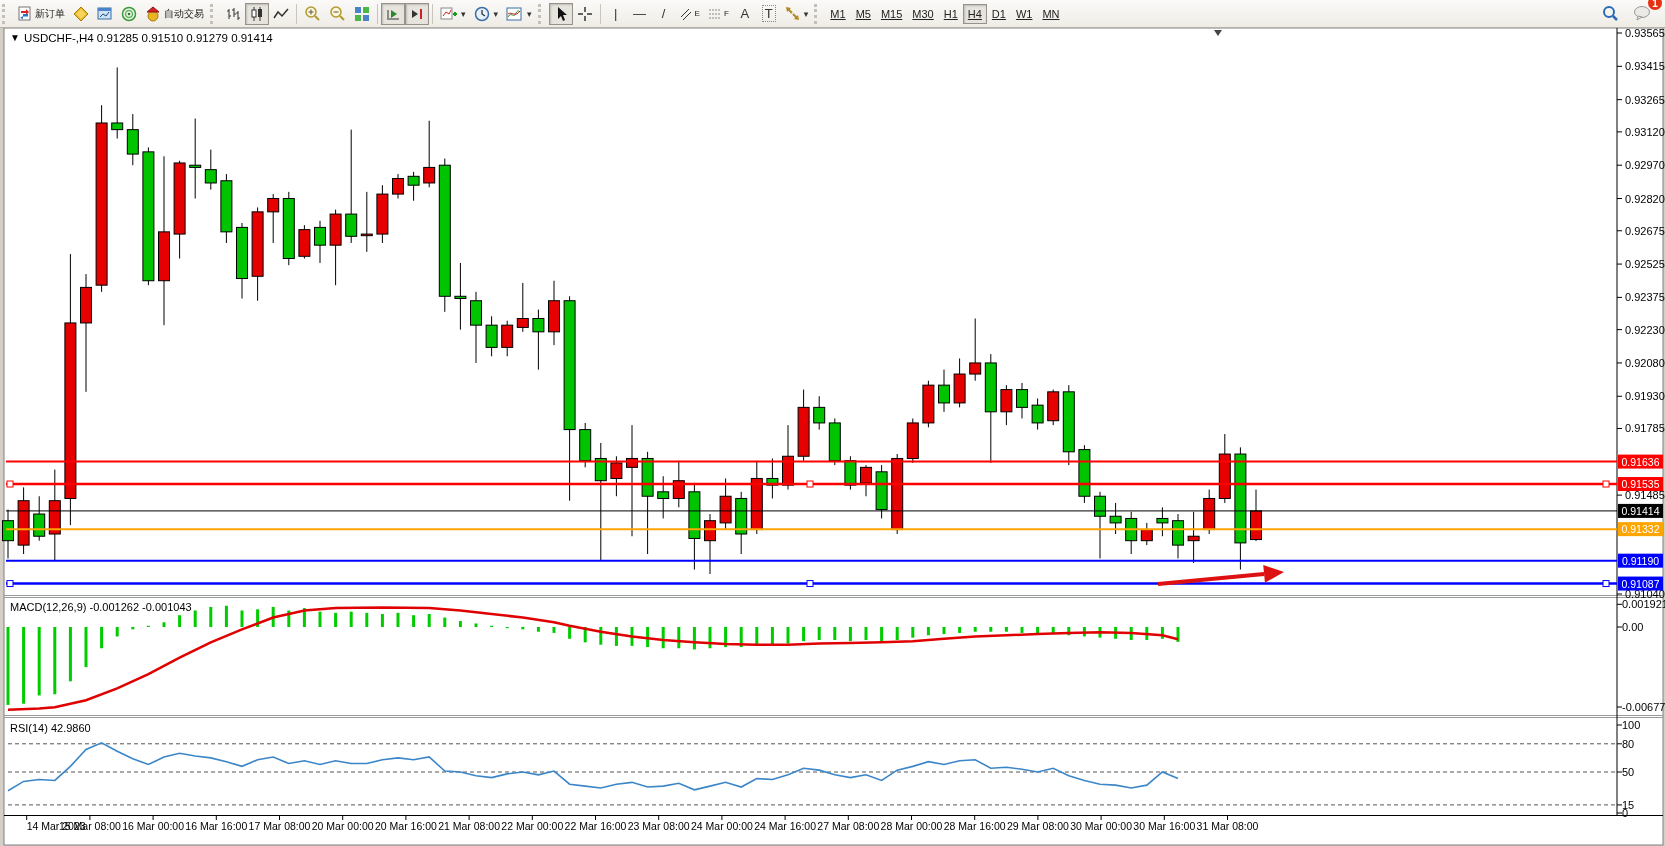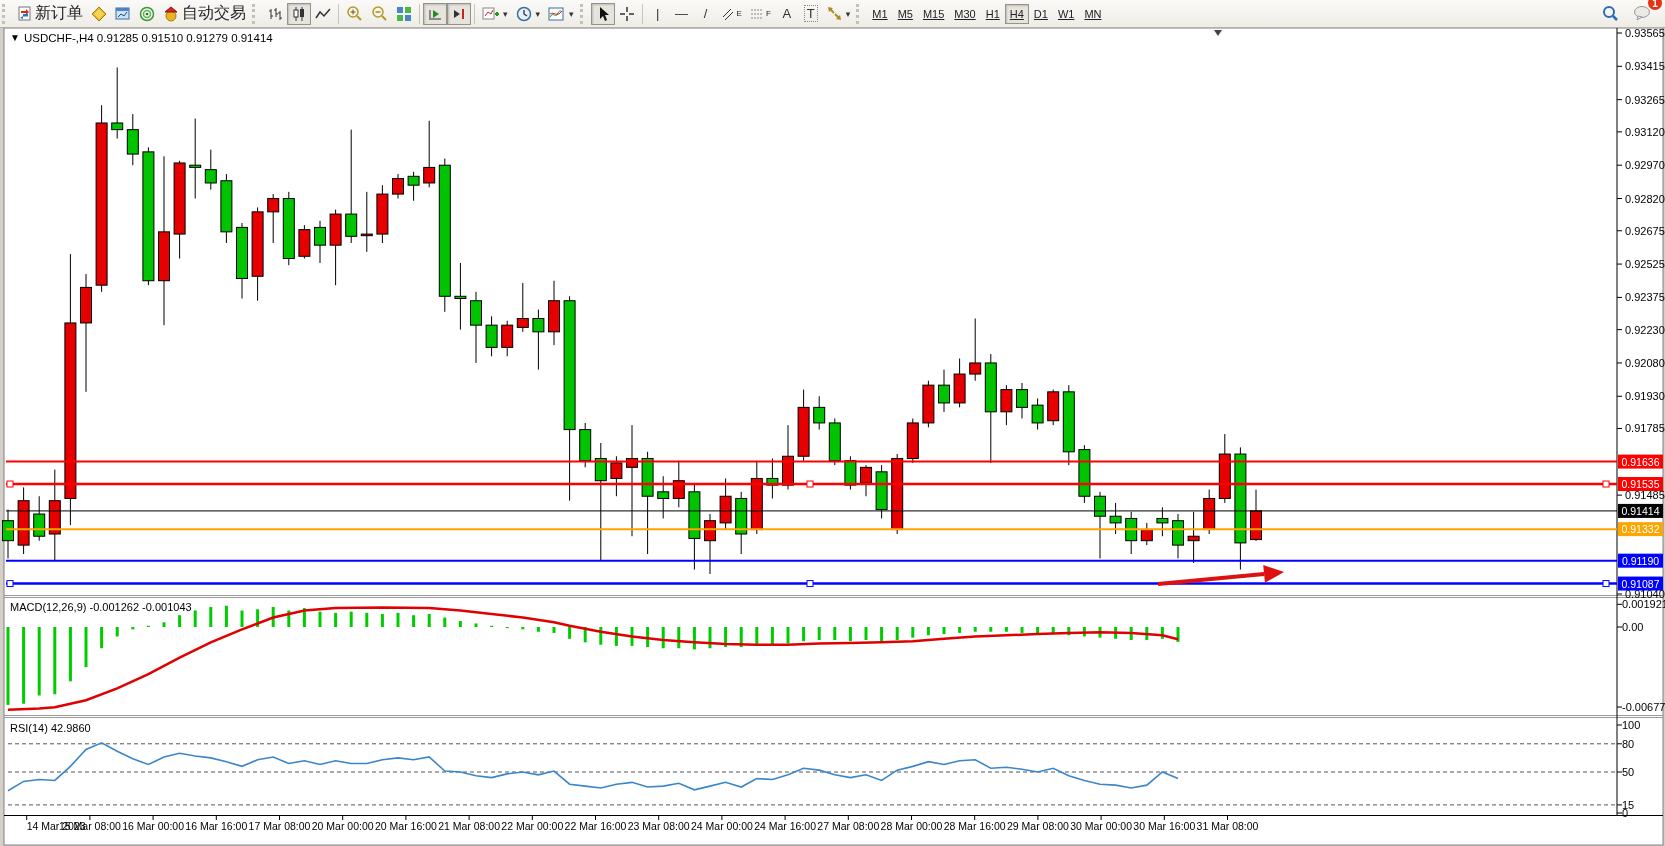--- a/index.html
+++ b/index.html
@@ -4,21 +4,21 @@
 <style>
   html,body{margin:0;padding:0;width:1665px;height:846px;overflow:hidden;
     background:#d4d0c8;font-family:"Liberation Sans",sans-serif;}
   .tb{height:27px;background:linear-gradient(#fbfaf8,#efece6);border-bottom:1px solid #b5b1a8;
     display:flex;align-items:center;white-space:nowrap;}
   .grip{width:5px;height:20px;border-left:3px dotted #c4c0b8;margin:0 3px 0 2px;}
   .tbtn{height:22px;min-width:24px;border:1px solid transparent;background:transparent;
     display:inline-flex;align-items:center;justify-content:center;gap:3px;
     font:12px "Liberation Sans",sans-serif;color:#222;padding:0 3px;cursor:default;}
   .tbtn.pressed{border:1px solid #96938c;background:#e7e4de;box-shadow:inset 1px 1px 2px rgba(0,0,0,.18);}
-  .tbtn .cjk{font-size:16px;}
+  .tbtn .cjk{font-size:10px;}
   .caret{font-size:9px;color:#333;margin-left:1px;}
   .tf{font:11px "Liberation Sans",sans-serif;padding:0 4px;height:20px;text-decoration:underline;}
   .tf.pressed{border:1px solid #96938c;background:#e7e4de;}
   .sep{width:1px;height:20px;background:#c9c5bd;margin:0 3px;}
   .right{margin-left:auto;display:flex;align-items:center;margin-right:10px;gap:6px;}
   .glyph{font-size:13px;color:#333;}
   .chartArea{position:relative;width:1665px;height:818px;background:#d4d0c8;}
   svg text{font-family:"Liberation Sans",sans-serif;}
   .badgeWrap{position:relative;}
   .notif{position:absolute;top:-6px;right:-7px;background:#e53212;color:#fff;border-radius:50%;

